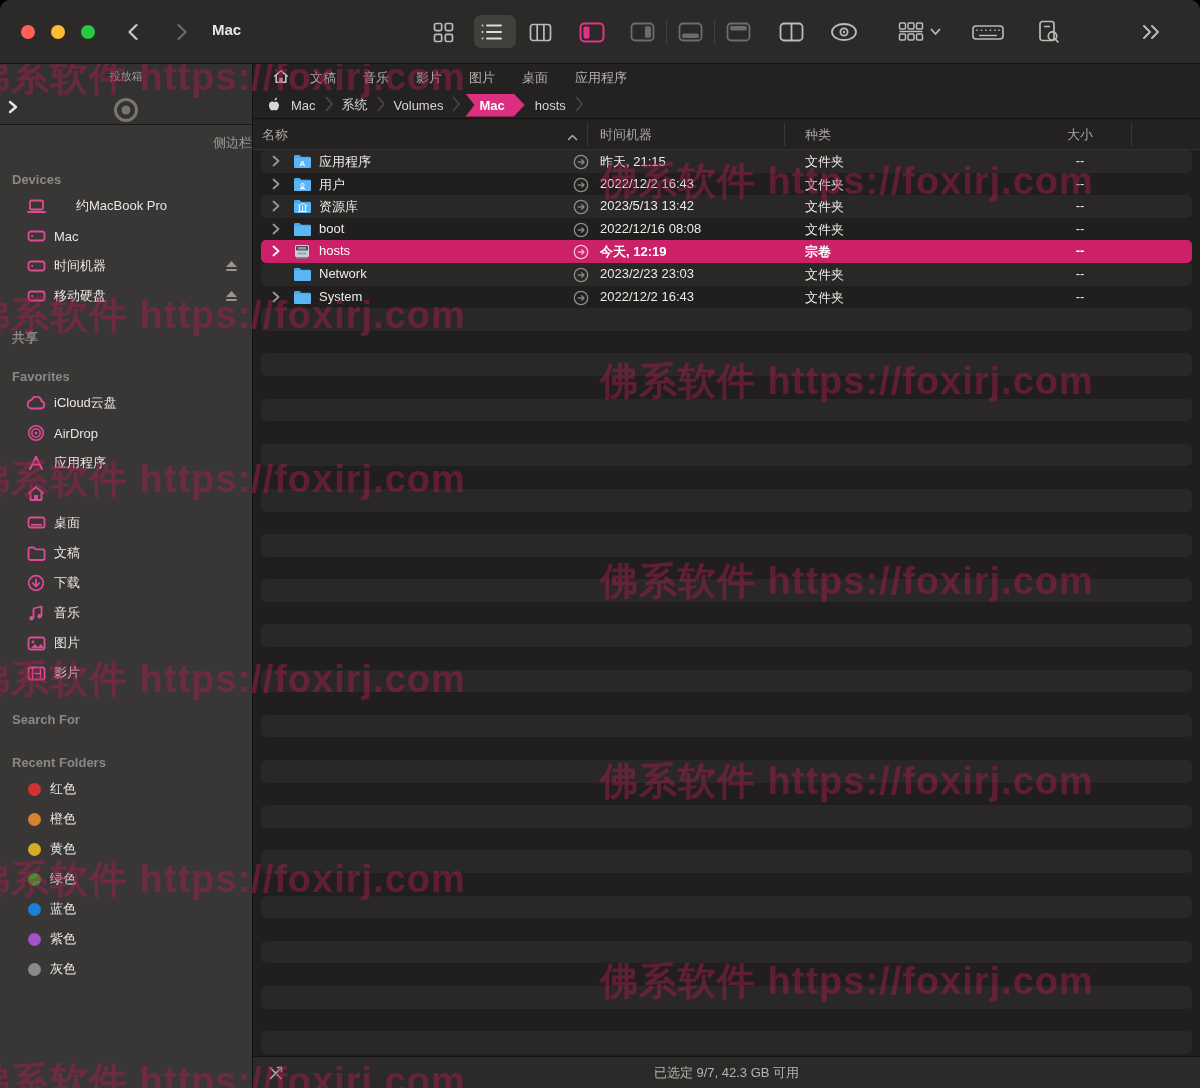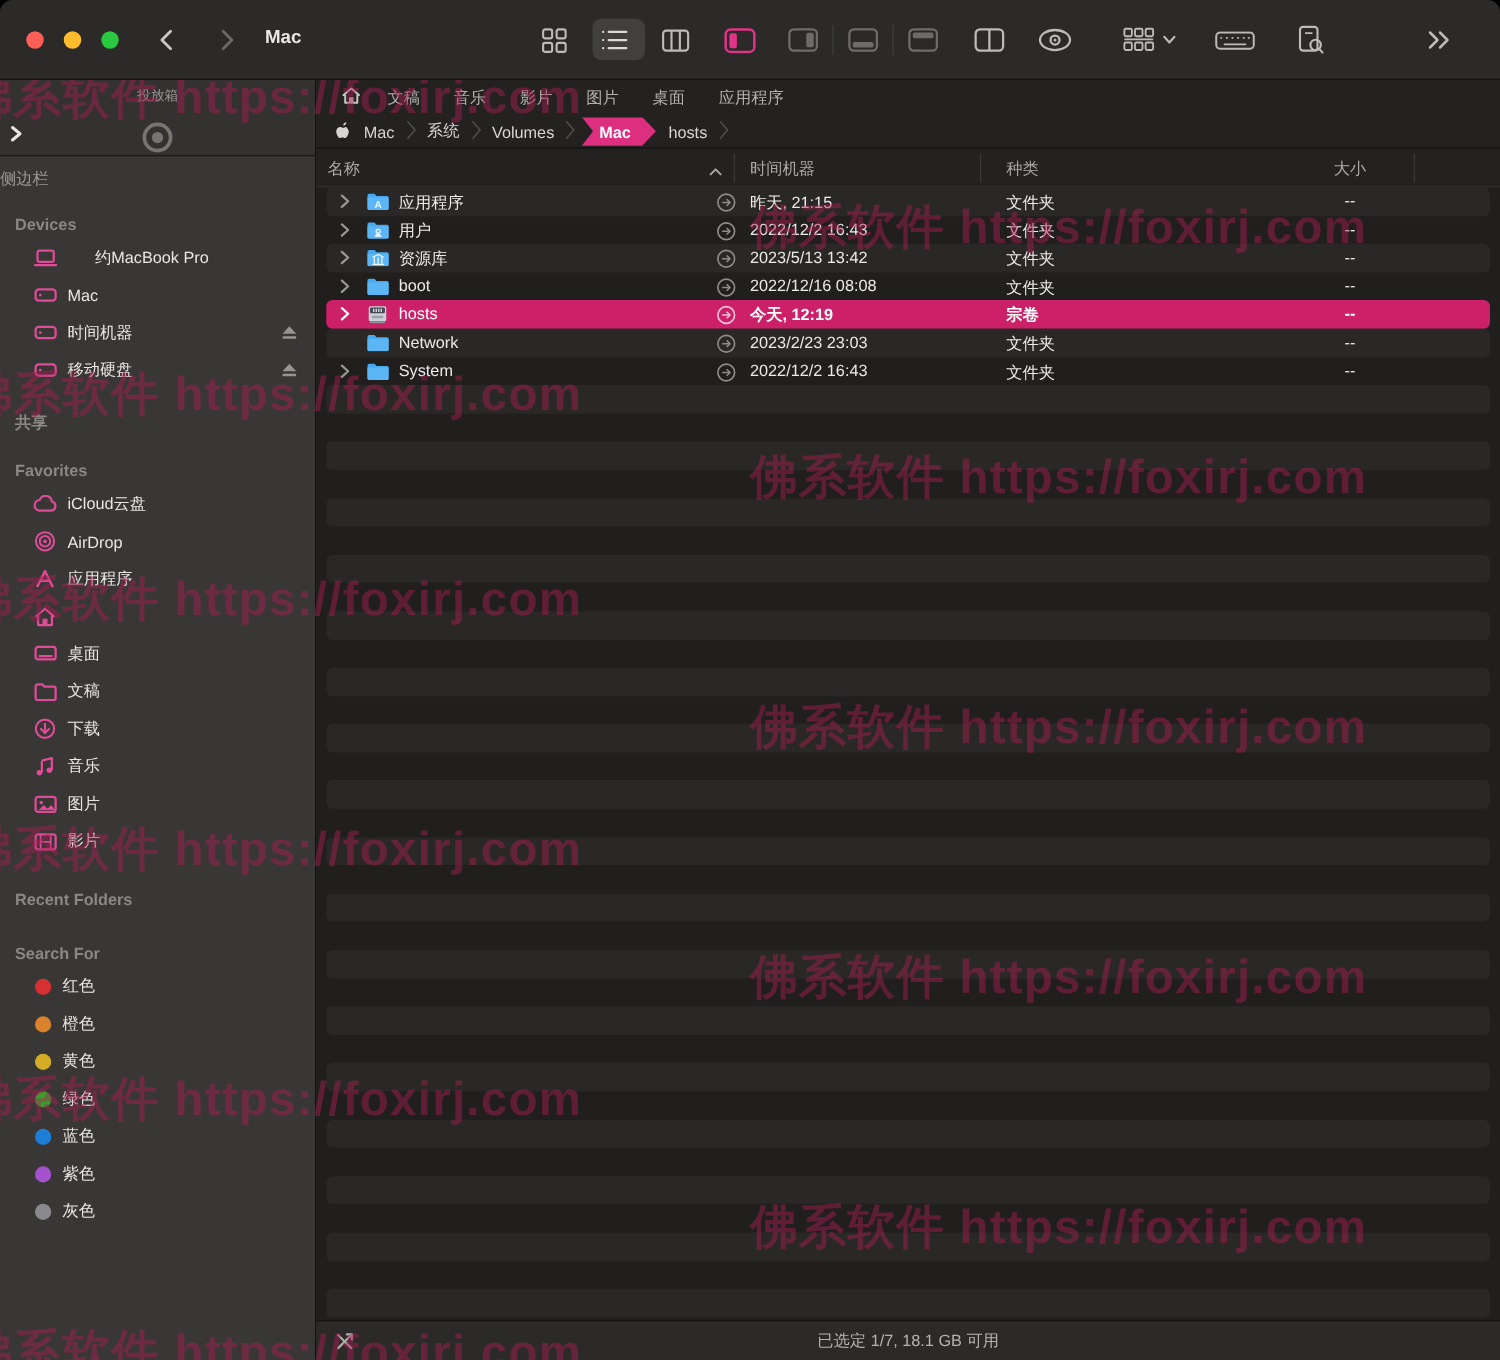--- a/index.html
+++ b/index.html
@@ -16,21 +16,21 @@
   .active-pill { position:absolute; left:474px; top:15px; width:42px; height:33px; background:#41403d; border-radius:7px; }
   .tb-sep { position:absolute; top:20px; width:1px; height:24px; background:#3f3e3c; }
 
   
   .main { display:flex; height:1024px; }
   .sidebar { position:relative; width:253px; background:#393735; border-right:1px solid #141312; flex:none; }
   .dropbox { position:relative; height:61px; background:#343230; border-bottom:1px solid #1b1a19; }
   .dropbox-title { text-align:center; padding-top:5px; font-size:11px; color:#9b9997; }
   .dropbox-target { position:absolute; left:50%; top:33px; transform:translateX(-50%); }
   .dropbox-chevron { position:absolute; left:8px; top:36px; }
-  .sb-panel-title { text-align:left; padding:9px 0 2px; font-size:13px; color:#9b9997; }
+  .sb-panel-title { text-align:right; padding:9px 0 2px; font-size:13px; color:#9b9997; }
   .sec-h { padding:18px 0 4px 12px; font-size:13px; font-weight:bold; color:#8a8886; }
   .sb-item { position:relative; display:flex; align-items:center; height:30px; padding-left:26px; font-size:13px; color:#e8e6e4; border-radius:6px; }
   .sb-item .ic { width:20px; display:flex; justify-content:center; margin-right:8px; flex:none; }
   .sb-item .lbl.indent { margin-left:22px; }
   .eject { position:absolute; right:14px; top:9px; }
   .tagdot { width:13px; height:13px; border-radius:50%; margin-right:9px; margin-left:2px; flex:none; }
 
   
   .content { position:relative; flex:1; display:flex; flex-direction:column; background:#242221; }
   .fav-bar { height:28px; display:flex; align-items:center; gap:27px; padding-left:20px; font-size:13px; color:#b3b1af; }
@@ -371,22 +371,22 @@
             <svg width="19" height="15" viewBox="0 0 19 15">
               <rect x="1.5" y="1.5" width="16" height="12" rx="2" fill="none" stroke="#de4b96" stroke-width="1.8"></rect>
               <line x1="5.5" y1="1.5" x2="5.5" y2="13.5" stroke="#de4b96" stroke-width="1.4"></line>
               <line x1="13.5" y1="1.5" x2="13.5" y2="13.5" stroke="#de4b96" stroke-width="1.4"></line>
               <line x1="5.5" y1="7.5" x2="13.5" y2="7.5" stroke="#de4b96" stroke-width="1.4"></line>
             </svg>
           </span>
         <span class="lbl">影片</span>
       </div>
 
+      <div class="sec-h" style="padding-top:24px">Search For</div>
       <div class="sec-h" style="padding-top:24px">Recent Folders</div>
-      <div class="sec-h" style="padding-top:24px">Search For</div>
 
       <div class="sb-item">
           <span class="tagdot" style="background:#d63034"></span>
           <span>红色</span>
         </div>
       <div class="sb-item">
           <span class="tagdot" style="background:#d9822b"></span>
           <span>橙色</span>
         </div>
       <div class="sb-item">
@@ -669,21 +669,21 @@
       <div class="status-bar">
         <span class="status-x">
           <svg width="18" height="18" viewBox="0 0 18 18">
               <g stroke="#b0aeac" stroke-width="1.7" stroke-linecap="round">
                 <line x1="3.5" y1="14.5" x2="14" y2="4"></line>
                 <line x1="3.5" y1="4" x2="14" y2="14.5"></line>
                 <polyline points="10.5,3.5 14.5,3.5 14.5,7.5" fill="none" stroke-linejoin="round"></polyline>
               </g>
             </svg>
         </span>
-        <span>已选定 1/7, 18.1 GB 可用</span>
+        <span>已选定 9/7, 42.3 GB 可用</span>
       </div>
     </section>
   </div>
 
   <div class="watermarks" id="wm">
       <span class="wm" style="left: -28px; top: -12px;">佛系软件 https://foxirj.com</span>
       <span class="wm" style="left: 600px; top: 92px;">佛系软件 https://foxirj.com</span>
       <span class="wm" style="left: -28px; top: 226px;">佛系软件 https://foxirj.com</span>
       <span class="wm" style="left: 600px; top: 292px;">佛系软件 https://foxirj.com</span>
       <span class="wm" style="left: -28px; top: 390px;">佛系软件 https://foxirj.com</span>

